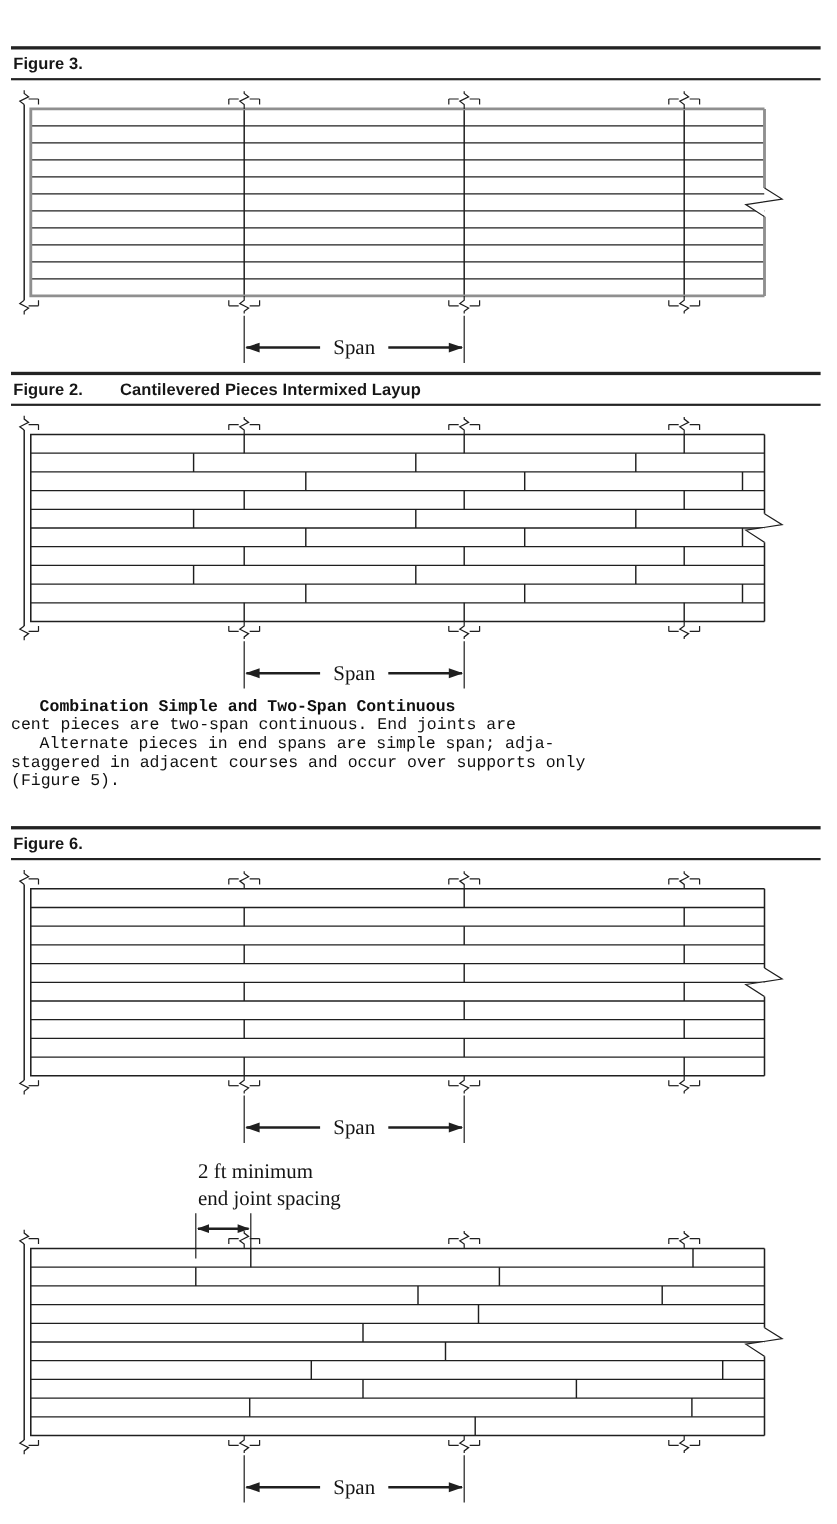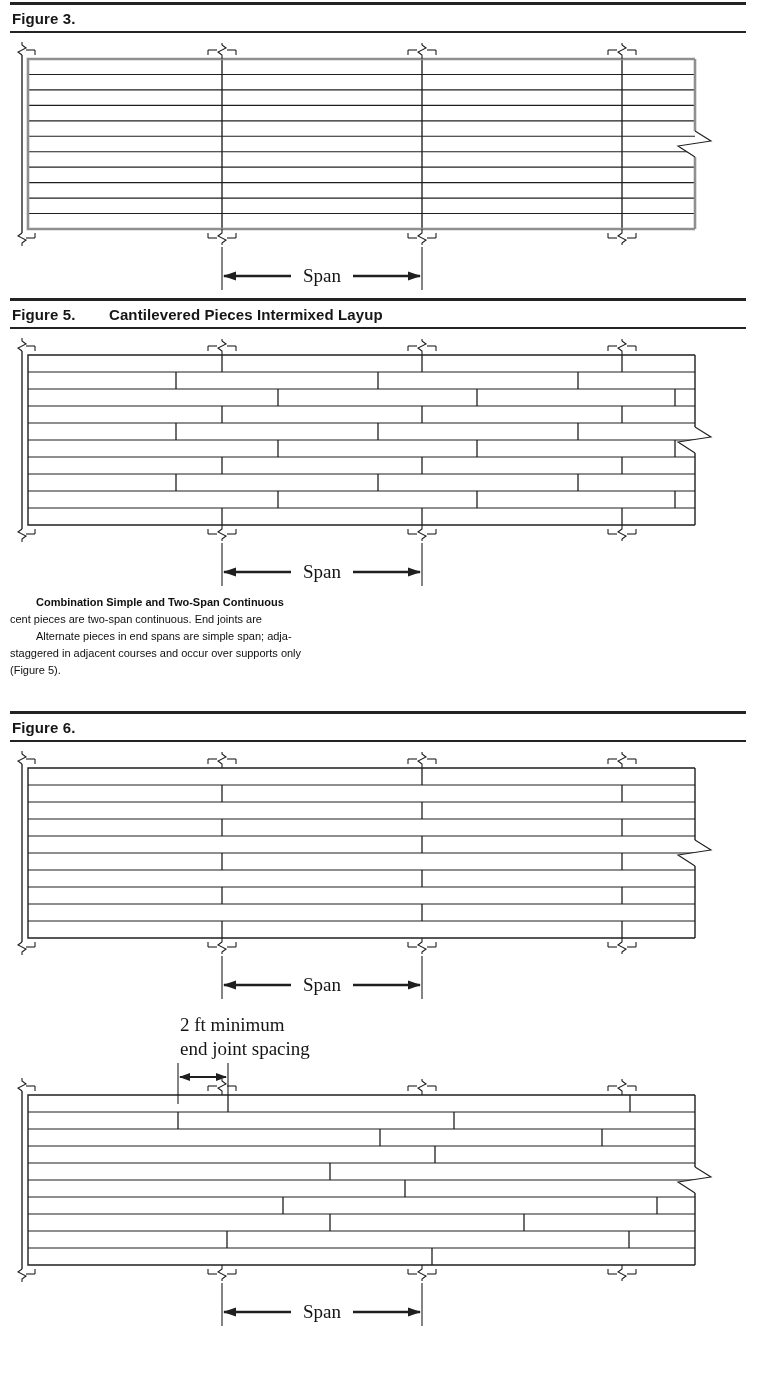--- a/index.html
+++ b/index.html
@@ -2,21 +2,21 @@
 <html><head>
 <meta charset="utf-8">
 <style>
   * { box-sizing: border-box; }
   html, body { margin: 0; padding: 0; background: #ffffff; }
   body {
     width: 761px;
     font-family: "Liberation Sans", sans-serif;
     color: #161616;
   }
-  .page { padding: 2px 15px 0 10px; width: 761px; }
+  .page { padding: 2px 15px 0 10px; width: 761px; margin-top: 40px; }
 
   .fig-heading {
     display: flex;
     align-items: baseline;
     border-top: 3px solid #232323;
     border-bottom: 2px solid #232323;
     padding: 5px 2px 4px 2px;
     font-weight: 700;
     font-size: 15px;
     letter-spacing: 0.1px;
@@ -25,22 +25,22 @@
   .fig-title { flex: 1; }
 
   .mt6  { margin-top: 6px; }
   .mt22 { margin-top: 22px; }
   .mt32 { margin-top: 32px; }
 
   .diagram { margin-top: 6px; }
   .diagram svg { display: block; }
 
   .note {
-    font-family: Liberation Sans, sans-serif;
-    font-size: 11px;
+    font-family: Liberation Mono, monospace;
+    font-size: 15px;
     line-height: 17px;
     margin: 6px 0 0 0;
     color: #101010;
   }
   .note-heading { font-weight: 700; text-indent: 26px; }
   .note .indent { text-indent: 26px; }
 </style>
 </head>
 <body>
 
@@ -123,21 +123,21 @@
             <polygon points="213,237 226,232.5 226,241.5" fill="#1f1f1f" stroke="none"></polygon>
             <polygon points="411,237 398,232.5 398,241.5" fill="#1f1f1f" stroke="none"></polygon>
             <text x="312" y="243" text-anchor="middle" font-size="19" fill="#141414" font-family="&quot;Liberation Serif&quot;, serif">Span</text>
           </g>
         </svg>
       </div>
   </section>
 
   <section>
     <div class="fig-heading mt6">
-      <span class="fig-label">Figure 5.</span>
+      <span class="fig-label">Figure 2.</span>
       <span class="fig-title">Cantilevered Pieces Intermixed Layup</span>
     </div>
     <div class="diagram">
         <svg viewBox="0 0 736 253" width="736" height="253">
           <g>
             <line x1="18" y1="37" x2="685" y2="37" stroke="#1f1f1f" stroke-width="1.15"></line>
             <line x1="18" y1="54" x2="685" y2="54" stroke="#1f1f1f" stroke-width="1.15"></line>
             <line x1="18" y1="71" x2="685" y2="71" stroke="#1f1f1f" stroke-width="1.15"></line>
             <line x1="18" y1="88" x2="685" y2="88" stroke="#1f1f1f" stroke-width="1.15"></line>
             <line x1="18" y1="105" x2="685" y2="105" stroke="#1f1f1f" stroke-width="1.15"></line>

